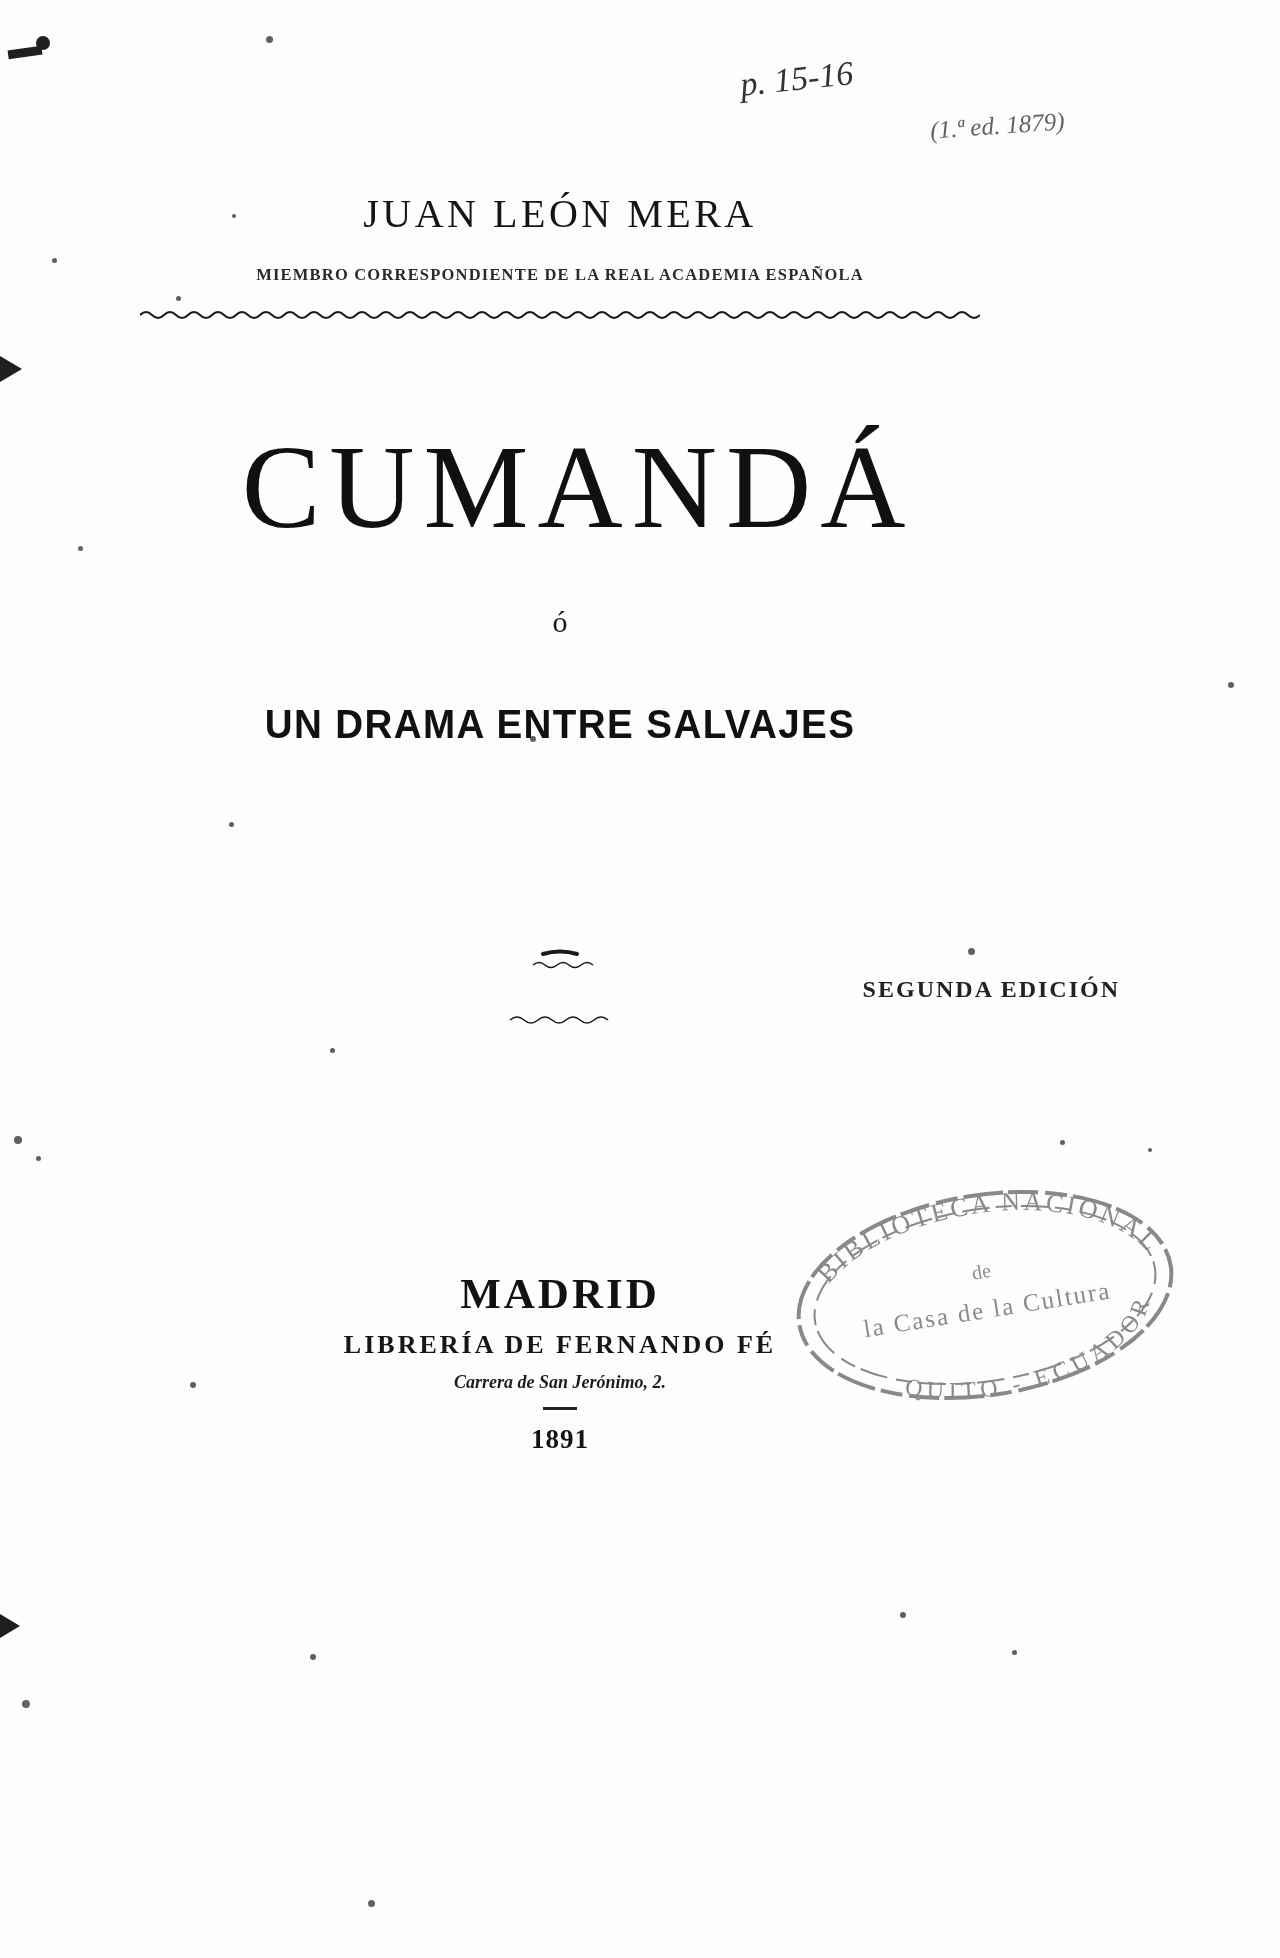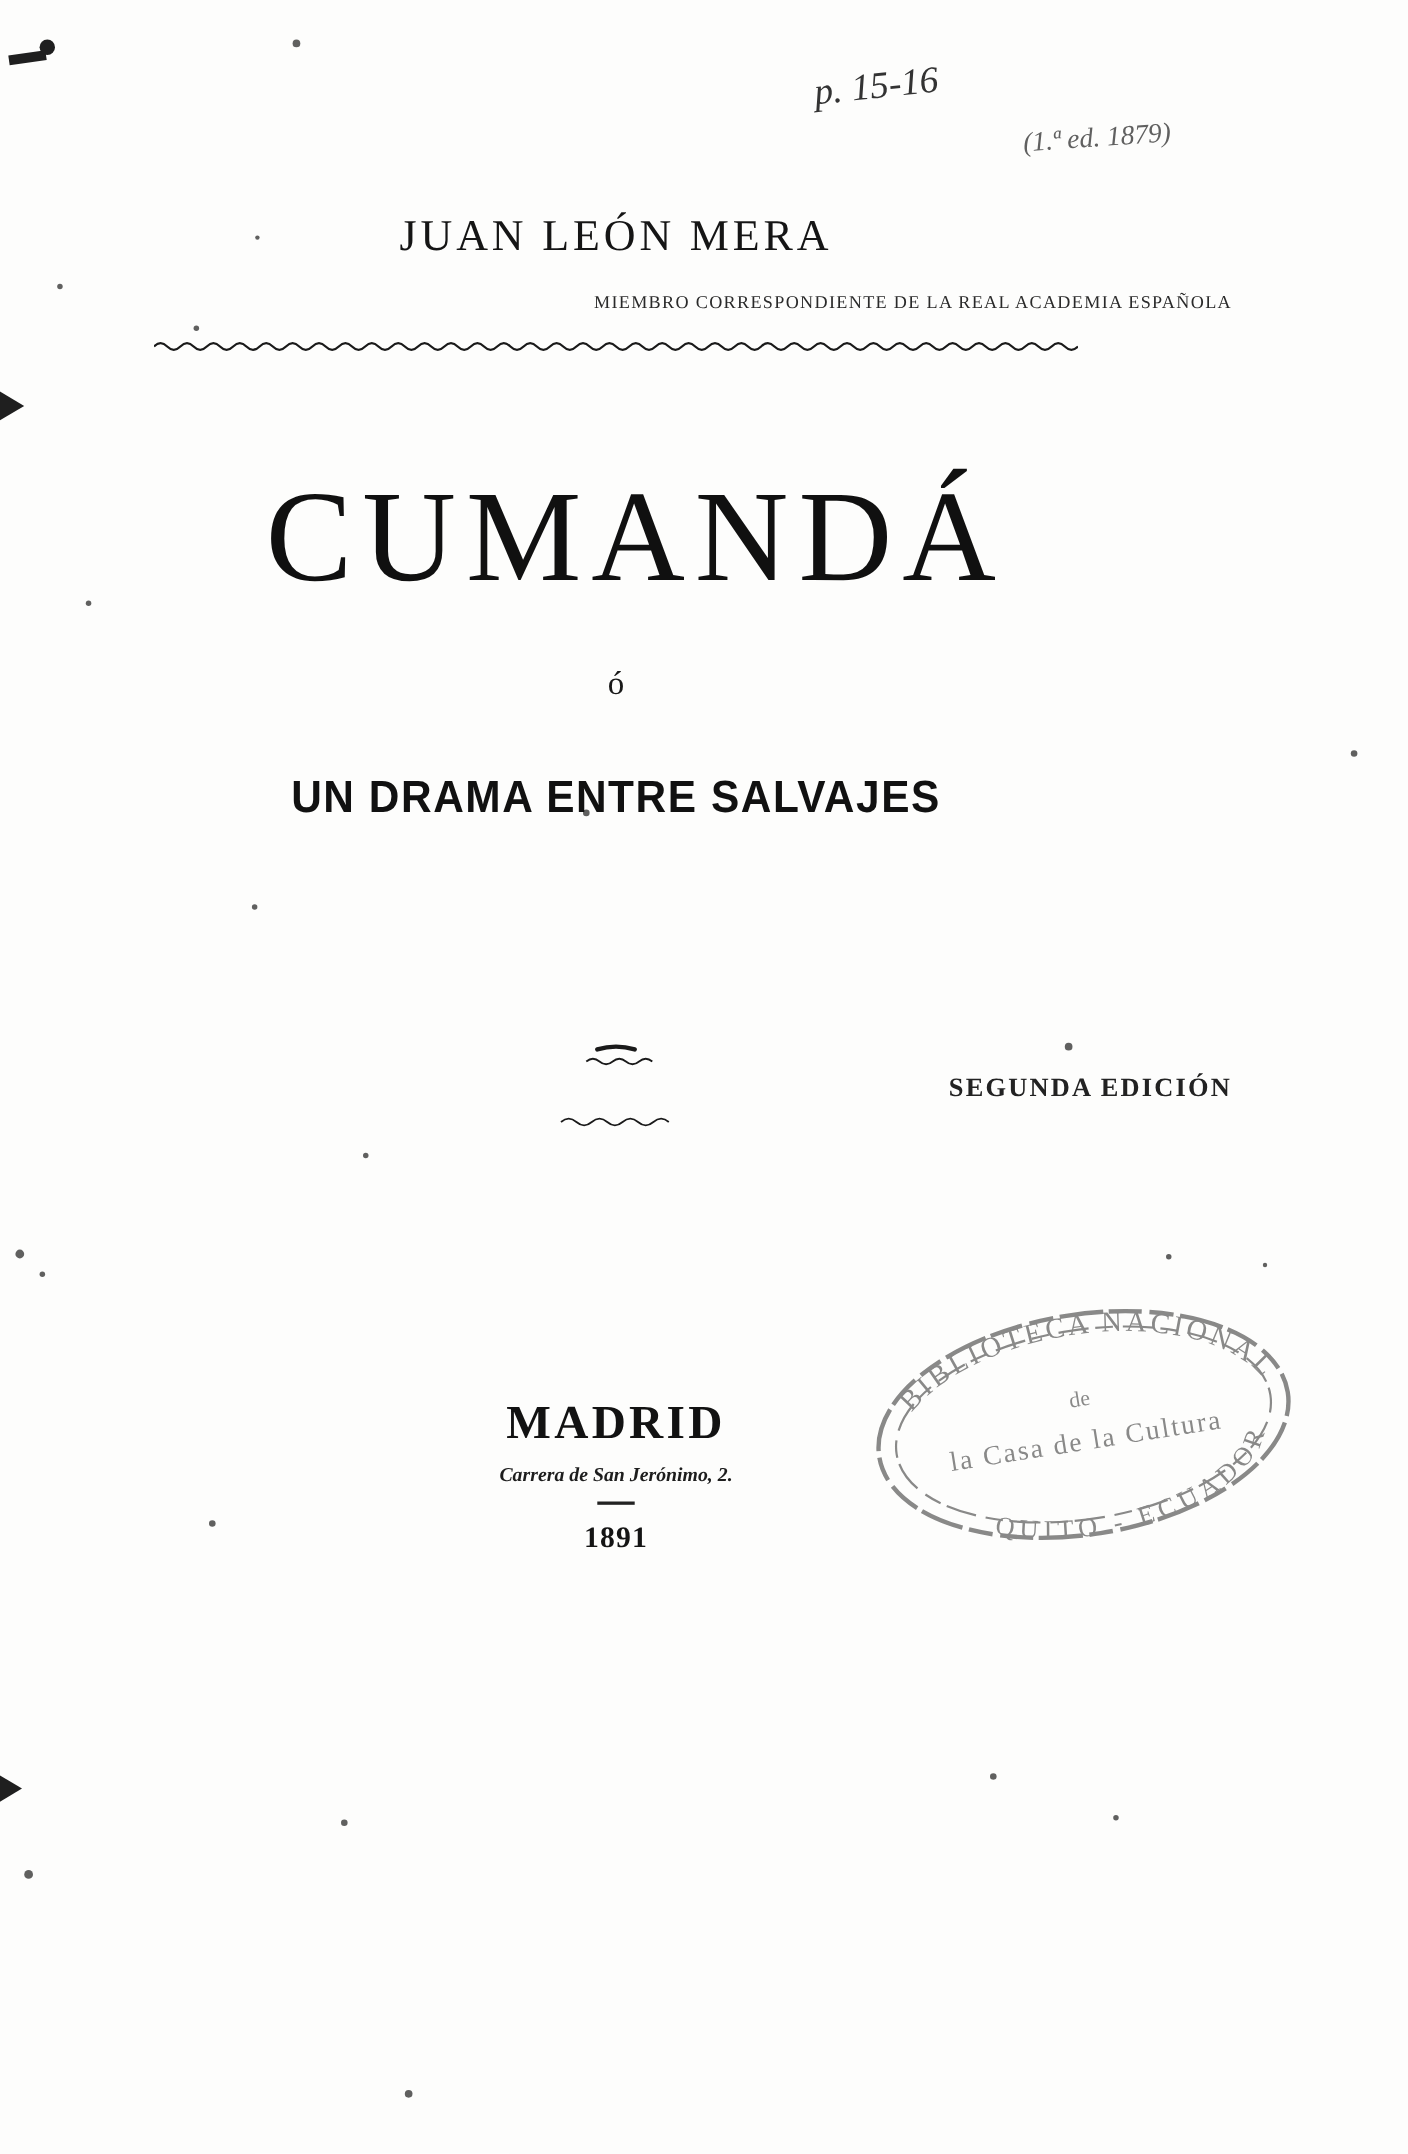--- a/index.html
+++ b/index.html
@@ -44,25 +44,25 @@
     text-align: center;
     font-family: "Liberation Serif", serif;
     font-size: 40px;
     letter-spacing: 3.5px;
     font-weight: 400;
     margin-top: 190px;
     color: #151515;
   }
 
   .subtitle-academy {
-    text-align: right;
+    text-align: center;
     font-family: "Liberation Serif", serif;
     font-size: 16.5px;
     letter-spacing: 1.2px;
-    font-weight: 400;
+    font-weight: 700;
     margin-top: 28px;
     color: #2a2a2a;
   }
 
   .wave-rule {
     width: 840px;
     margin: 22px auto 0 auto;
     height: 14px;
     overflow: hidden;
   }
@@ -274,20 +274,21 @@
       <div class="edition-text">SEGUNDA EDICIÓN</div>
       <div class="edition-ornament-bottom">
         <svg width="120" height="18" viewBox="0 0 120 18" xmlns="http://www.w3.org/2000/svg">
           <path d="M10,9 q7,-6 14,0 t14,0 t14,0 t14,0 t14,0 t14,0 t14,0" fill="none" stroke="#1a1a1a" stroke-width="1.6"></path>
         </svg>
       </div>
     </div>
 
     <div class="imprint">
       <div class="city">MADRID</div>
+      <div class="publisher">LIBRERÍA DE FERNANDO FÉ</div>
       <div class="address">Carrera de San Jerónimo, 2.</div>
       <div class="short-rule"></div>
       <div class="year">1891</div>
     </div>
 
   </div>
 
   <div class="handwriting">
     <div class="hw-line1">p. 15-16</div>
     <div class="hw-line2">(1.ª ed. 1879)</div>

